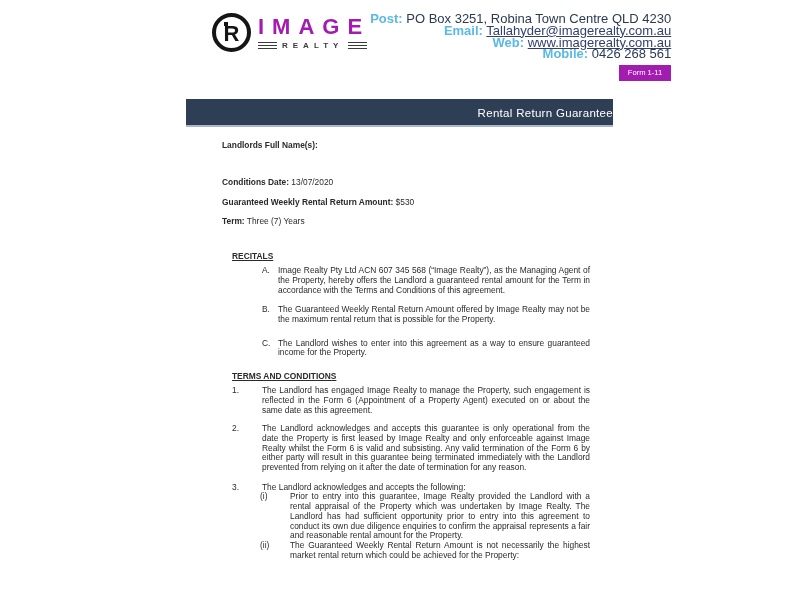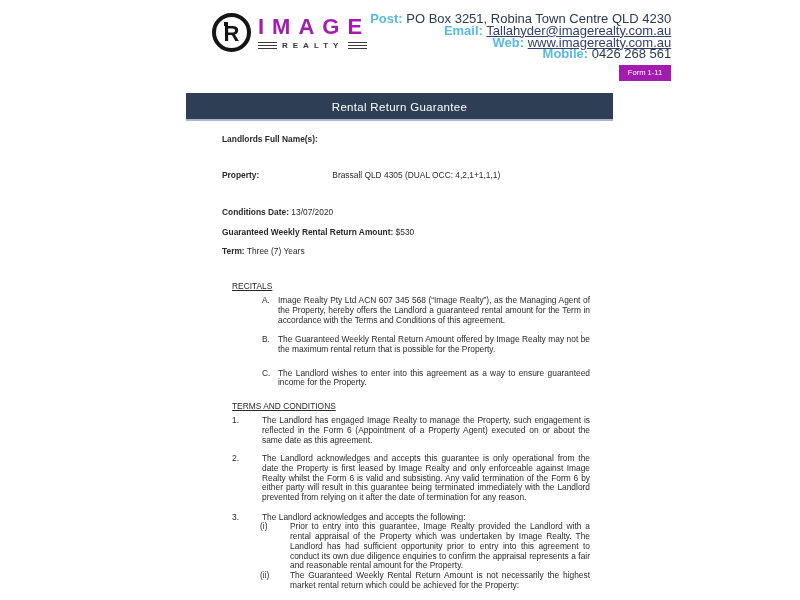--- a/index.html
+++ b/index.html
@@ -91,25 +91,25 @@
     display: inline-block;
     margin-top: 5px;
     background: #a21caf;
     color: #ffffff;
     font-size: 7.6px;
     padding: 3px 9px 4px 9px;
   }
 
   
   .banner {
-    margin-top: 12px;
+    margin-top: 18px;
     width: 100%;
     background: #2e3f55;
     border-bottom: 2.5px solid #a9b6cb;
-    text-align: center;
+    text-align: right;
     padding: 3.5px 0 4.5px 0;
   }
   .banner span {
     color: #ffffff;
     font-size: 11.5px;
     letter-spacing: 0.3px;
   }
 
   
   .fields { padding: 0 23px 0 36px; font-size: 8.4px; }
@@ -120,21 +120,21 @@
   .row-property .flabel { display: inline-block; width: 108px; }
   .row-appraisal { margin-top: 27px; }
   .row-guarantee { margin-top: 10px; }
   .row-term      { margin-top: 9px; }
 
   
   .section { margin-left: 46px; margin-right: 23px; font-size: 8.4px; }
   .sec-recitals { margin-top: 25px; }
   .sec-terms    { margin-top: 13px; }
   .sec-heading {
-    font-weight: normal;
+    font-weight: bold;
     text-decoration: underline;
     margin-bottom: 5px;
   }
   .item {
     display: flex;
     line-height: 9.7px;
   }
   .item .marker { flex: 0 0 16px; }
   .item .itext  { flex: 1; text-align: justify; }
 
@@ -200,24 +200,20 @@
 
     <div class="banner">
       <span>Rental Return Guarantee</span>
     </div>
 
     <div class="fields">
       <div class="frow row-landlords">
         <span class="flabel">Landlords Full Name(s):</span>
         <span></span>
       </div>
-      <div class="frow row-property">
-        <span class="flabel">Property:</span>
-        <span>Brassall QLD 4305 (DUAL OCC: 4,2,1+1,1,1)</span>
-      </div>
       <div class="frow row-appraisal">
         <span class="flabel">Conditions Date:</span>
         <span>13/07/2020</span>
       </div>
       <div class="frow row-guarantee">
         <span class="flabel">Guaranteed Weekly Rental Return Amount:</span>
         <span>$530</span>
       </div>
       <div class="frow row-term">
         <span class="flabel">Term:</span>

